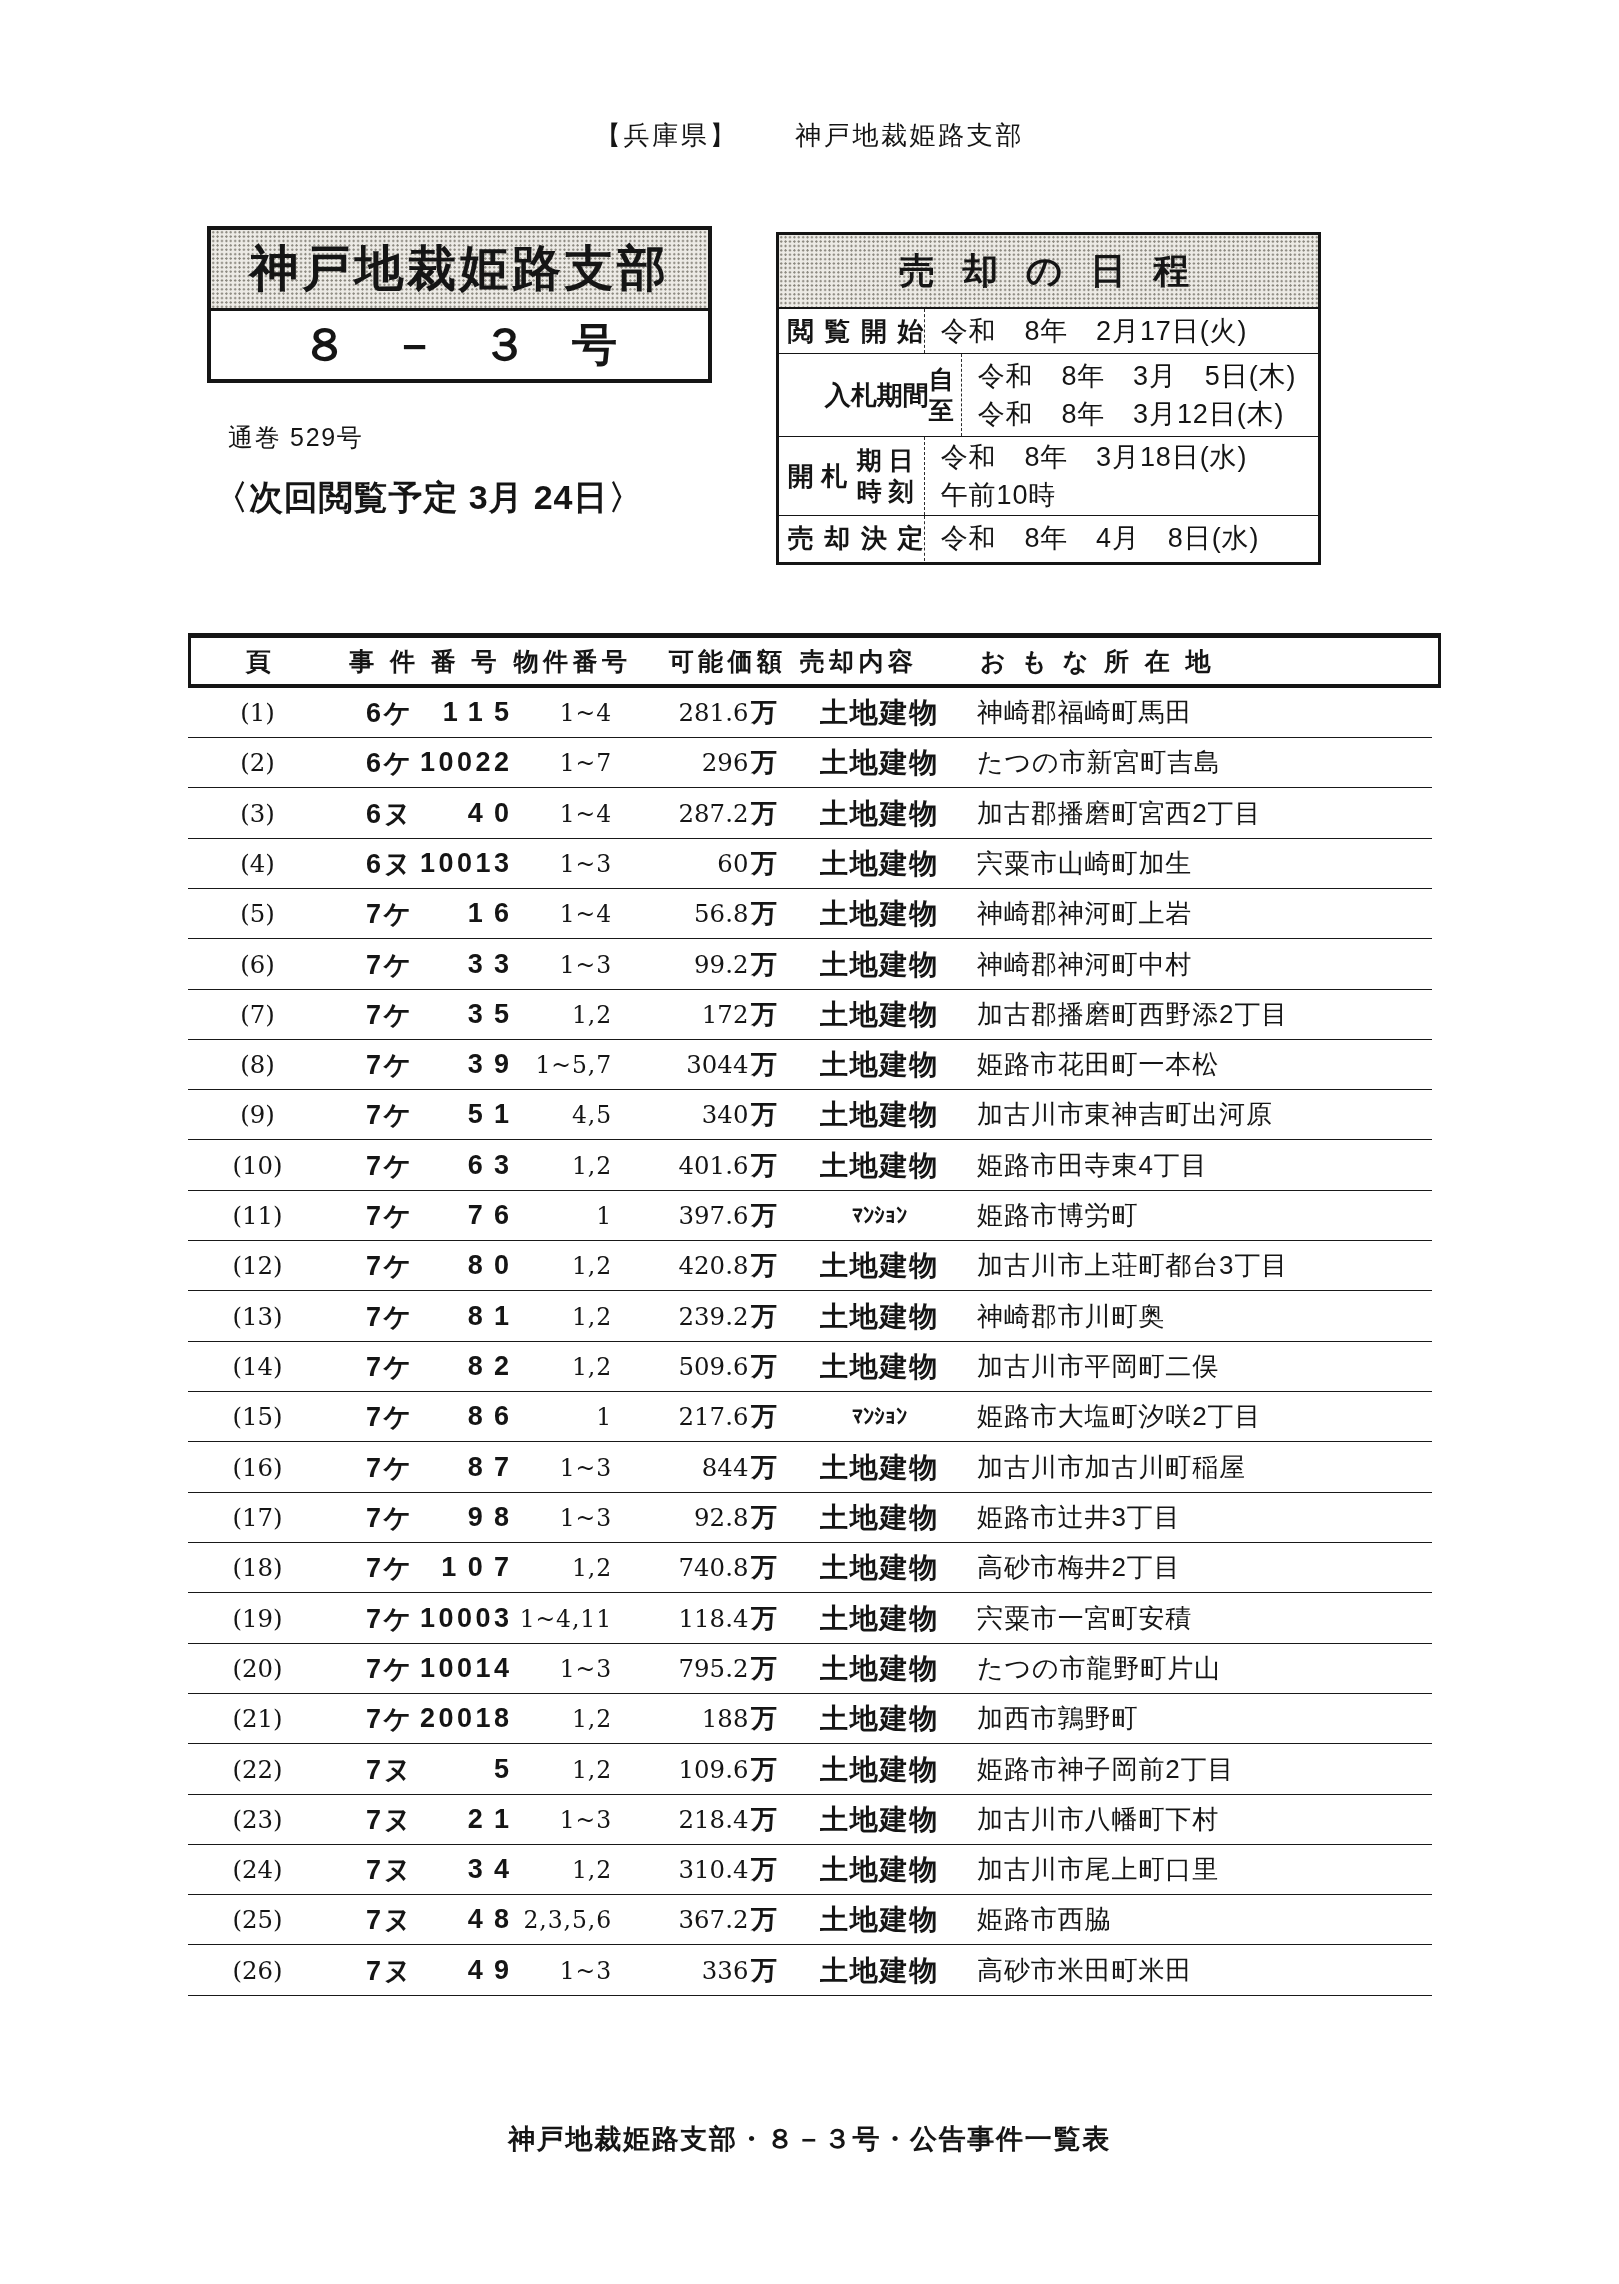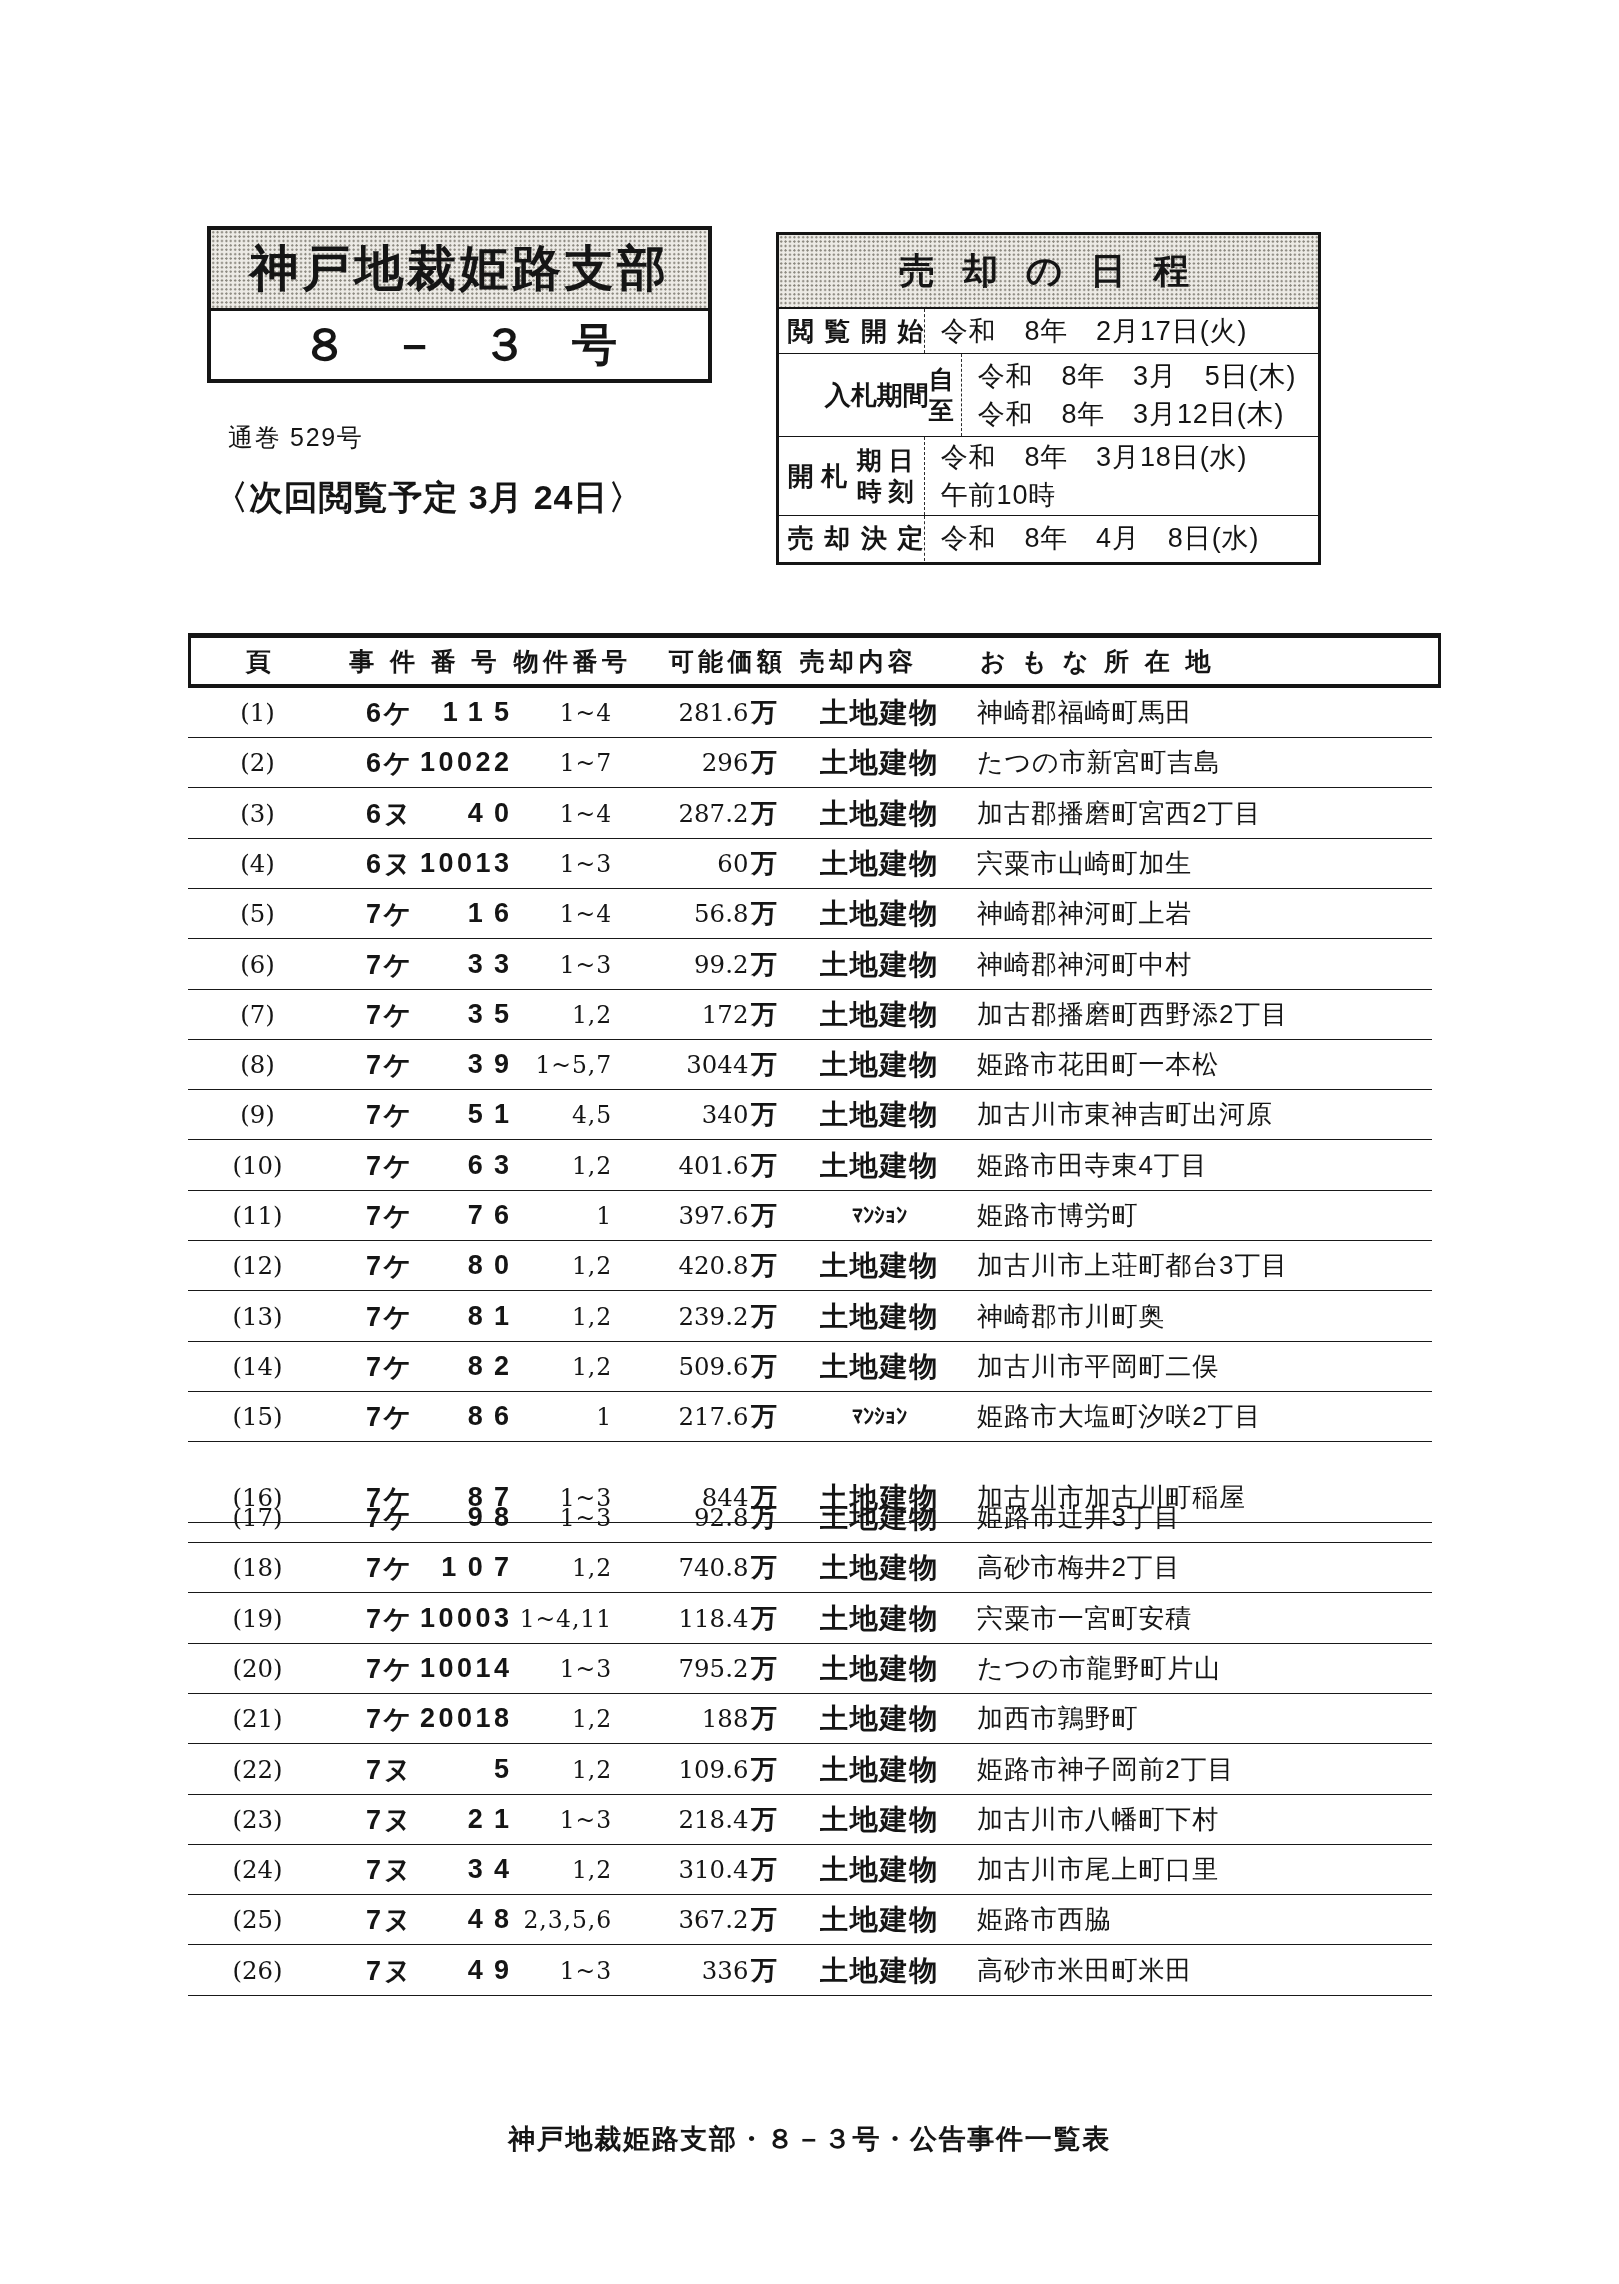--- a/index.html
+++ b/index.html
@@ -102,20 +102,21 @@
   .footer{
     position:absolute;top:2121px;left:0;width:100%;text-align:center;
     font-size:27px;font-weight:700;letter-spacing:1.7px;
   }
 </style>
 </head>
 <body>
 
 <div class="page">
 
+  <div class="page-header">【兵庫県】　　神戸地裁姫路支部</div>
 
   <div class="title-box">
     <div class="title-box-court dotted">神戸地裁姫路支部</div>
     <div class="title-box-issue">８　－　３　号</div>
   </div>
 
   <div class="volume">通巻 529号</div>
   <div class="next-view">〈次回閲覧予定 3月 24日〉</div>
 
   <div class="schedule-box">
@@ -377,21 +378,21 @@
             <span class="num ls-wide">86</span>
           </span>
           <span class="c-prop">1</span>
           <span class="c-price">
             <span>217.6</span>
             <span class="unit">万</span>
           </span>
           <span class="c-type small">ﾏﾝｼｮﾝ</span>
           <span class="c-loc">姫路市大塩町汐咲2丁目</span>
         </div>
-        <div class="trow" style="top: 785px;">
+        <div class="trow" style="top: 755px;">
           <span class="c-page">(16)</span>
           <span class="c-case">
             <span class="pfx">7ケ</span>
             <span class="num ls-wide">87</span>
           </span>
           <span class="c-prop">1~3</span>
           <span class="c-price">
             <span>844</span>
             <span class="unit">万</span>
           </span>

